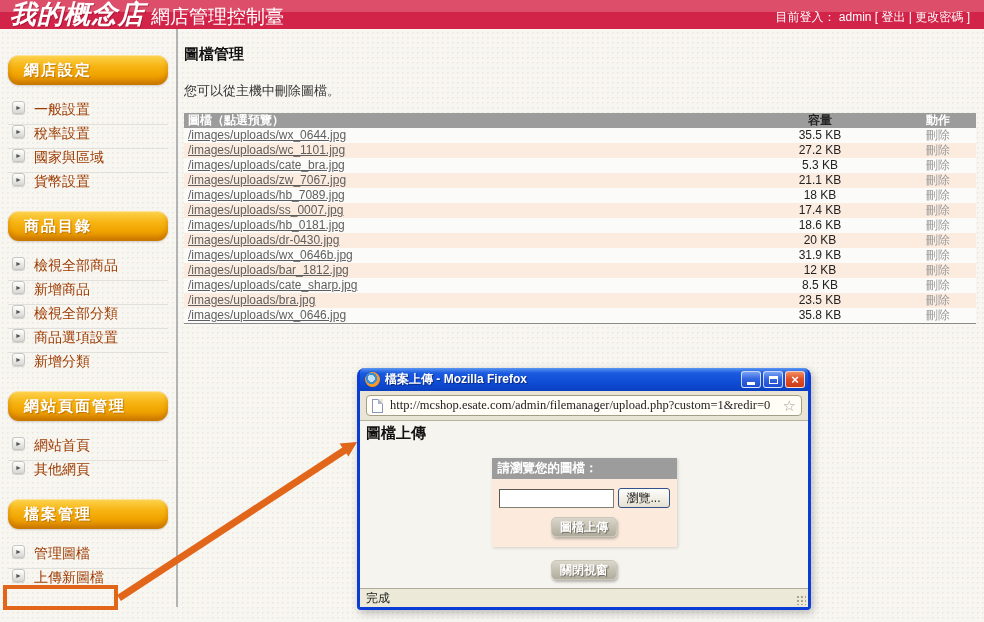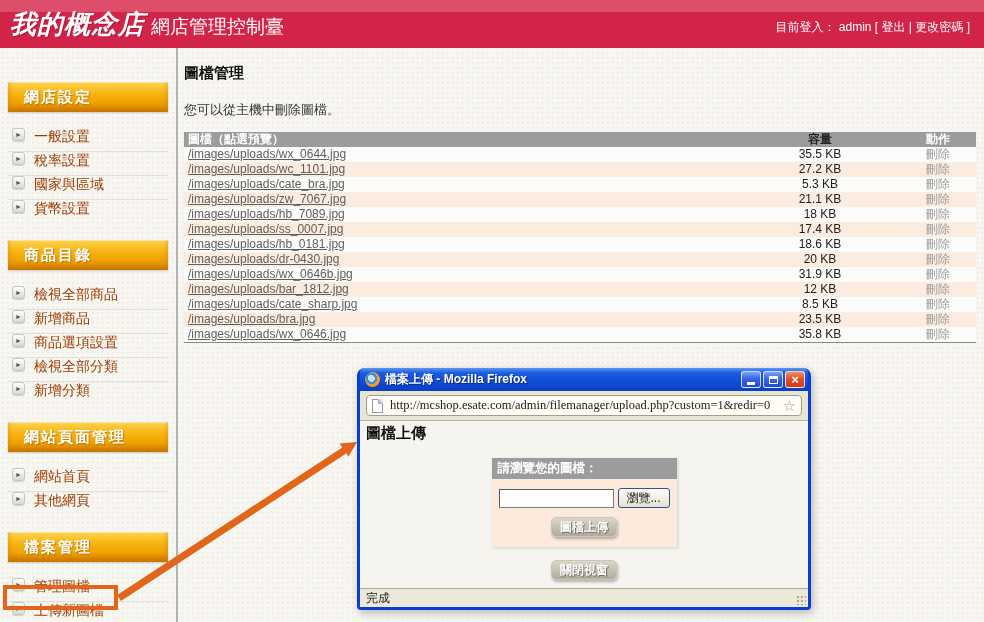--- a/index.html
+++ b/index.html
@@ -5,37 +5,37 @@
   * { margin:0; padding:0; box-sizing:border-box; }
   html,body { width:984px; height:622px; overflow:hidden;
     font-family:"Liberation Sans","DejaVu Sans",sans-serif; }
   .page { position:relative; width:984px; height:622px;
     background:#f8f6f1;
     background-image:radial-gradient(#ecupe9e2 1px, transparent 1px);
     background-size:5px 5px; }
   .page { background-image:radial-gradient(#edeae3 1px, transparent 1px); }
 
   
-  .app-header { position:relative; height:48px;
+  .app-header { position:relative; height:29px;
     background:linear-gradient(180deg,#dd4e6b 0,#dd4e6b 12px,#d22348 12px);
     display:flex; align-items:center; justify-content:space-between;
     padding:0 14px 0 10px; }
   .logo-wrap { display:flex; align-items:baseline; gap:6px; }
   .logo { color:#fff; font-size:26px; font-weight:bold; letter-spacing:1px;
     font-style:italic; text-shadow:1px 1px 0 rgba(120,0,25,.4); }
   .app-title { color:#fff; font-size:19px; }
   .login-info { color:#fff; font-size:12px; margin-top:6px; }
   .login-info a { color:#fff; text-decoration:none; cursor:pointer; }
 
   
   .layout { display:flex; height:578px; }
   .sidebar { width:178px; border-right:2px solid #b3b3b3; padding-top:18px;
     flex-shrink:0; }
-  .section-btn { margin:16px 8px 16px 8px; height:30px; line-height:30px;
-    border-radius:0; padding-left:16px; color:#fff; font-size:15px;
+  .section-btn { margin:8px 8px 16px 8px; height:30px; line-height:30px;
+    border-radius:11px; padding-left:16px; color:#fff; font-size:15px;
     font-weight:bold; letter-spacing:2px; cursor:pointer;
     background:linear-gradient(180deg,#fdd44f 0%,#f7b413 38%,#f0a400 66%,#e08c00 100%);
     box-shadow:inset 0 -4px 5px rgba(175,95,0,.5), inset 0 1px 1px rgba(255,255,255,.5), 0 1px 2px rgba(0,0,0,.18);
     text-shadow:1px 1px 1px rgba(150,80,0,.55); }
   .side-items { margin:0 0 14px 0; }
   .side-item { display:flex; align-items:flex-start; gap:9px; height:24px;
     margin:0 8px; padding-left:4px; cursor:pointer;
     border-bottom:1px solid #e2e0da; }
   .side-item:last-child { border-bottom:none; }
   .item-arrow-icon { width:13px; height:13px; border-radius:3px;
@@ -187,25 +187,25 @@
         <div class="side-item">
           <span class="item-arrow-icon">►</span>
           <a>檢視全部商品</a>
         </div>
         <div class="side-item">
           <span class="item-arrow-icon">►</span>
           <a>新增商品</a>
         </div>
         <div class="side-item">
           <span class="item-arrow-icon">►</span>
+          <a>檢視全部分類</a>
+        </div>
+        <div class="side-item">
+          <span class="item-arrow-icon">►</span>
           <a>商品選項設置</a>
-        </div>
-        <div class="side-item">
-          <span class="item-arrow-icon">►</span>
-          <a>檢視全部分類</a>
         </div>
         <div class="side-item">
           <span class="item-arrow-icon">►</span>
           <a>新增分類</a>
         </div>
       </div>
 
       <div class="section-btn">網站頁面管理</div>
       <div class="side-items">
         <div class="side-item">

